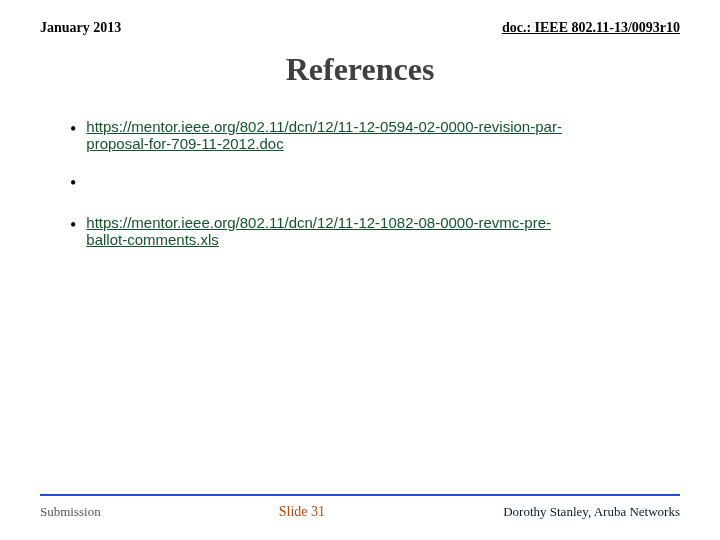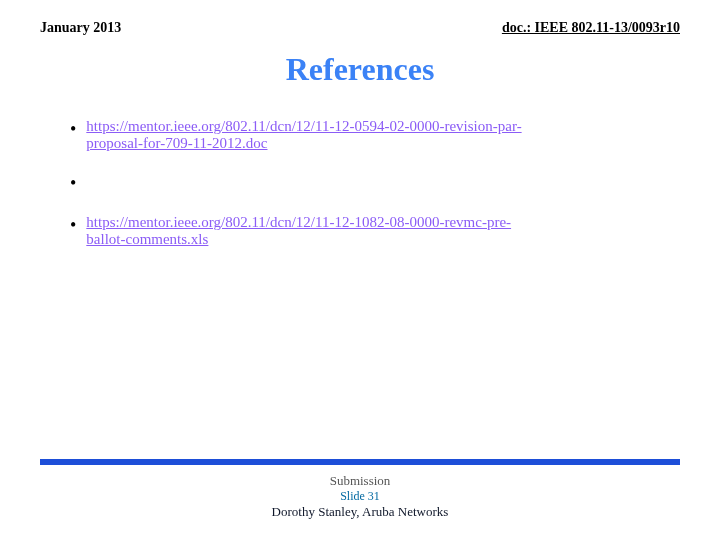--- a/index.html
+++ b/index.html
@@ -41,21 +41,21 @@
       font-size: 14px;
       font-weight: bold;
       color: #000;
       text-decoration: underline;
     }
 
     .title {
       text-align: center;
       font-size: 32px;
       font-weight: bold;
-      color: #3b82f6;
+      color: #404040;
       margin: 15px 0 30px 0;
     }
 
     .content {
       padding: 0 30px;
     }
 
     .bullet-list {
       list-style: none;
       padding: 0;
@@ -70,47 +70,46 @@
 
     .bullet-dot {
       color: #000;
       font-size: 18px;
       margin-right: 10px;
       flex-shrink: 0;
       margin-top: 1px;
     }
 
     .link-text {
-      color: #8b5cf6;
+      color: #14532d;
       text-decoration: underline;
       font-size: 15px;
-      font-family: Liberation Serif, serif;
+      font-family: Liberation Sans, sans-serif;
     }
 
     .footer {
       position: absolute;
       bottom: 20px;
       left: 40px;
       right: 40px;
       display: flex;
       justify-content: space-between;
       align-items: center;
-      border-top: 6px solid #1d4ed8;
+      border-top: 2px solid #1d4ed8;
       padding-top: 8px;
-      flex-direction: column;
     }
 
     .footer-left {
       font-size: 13px;
       color: #555;
     }
 
     .footer-center {
-      font-size: 12px;
-      color: #0369a1;
+      font-size: 14px;
+      color: #c2410c;
     }
 
     .footer-right {
       font-size: 13px;
       color: #0f172a;
     }
   </style>
 </head>
 <body>
 

